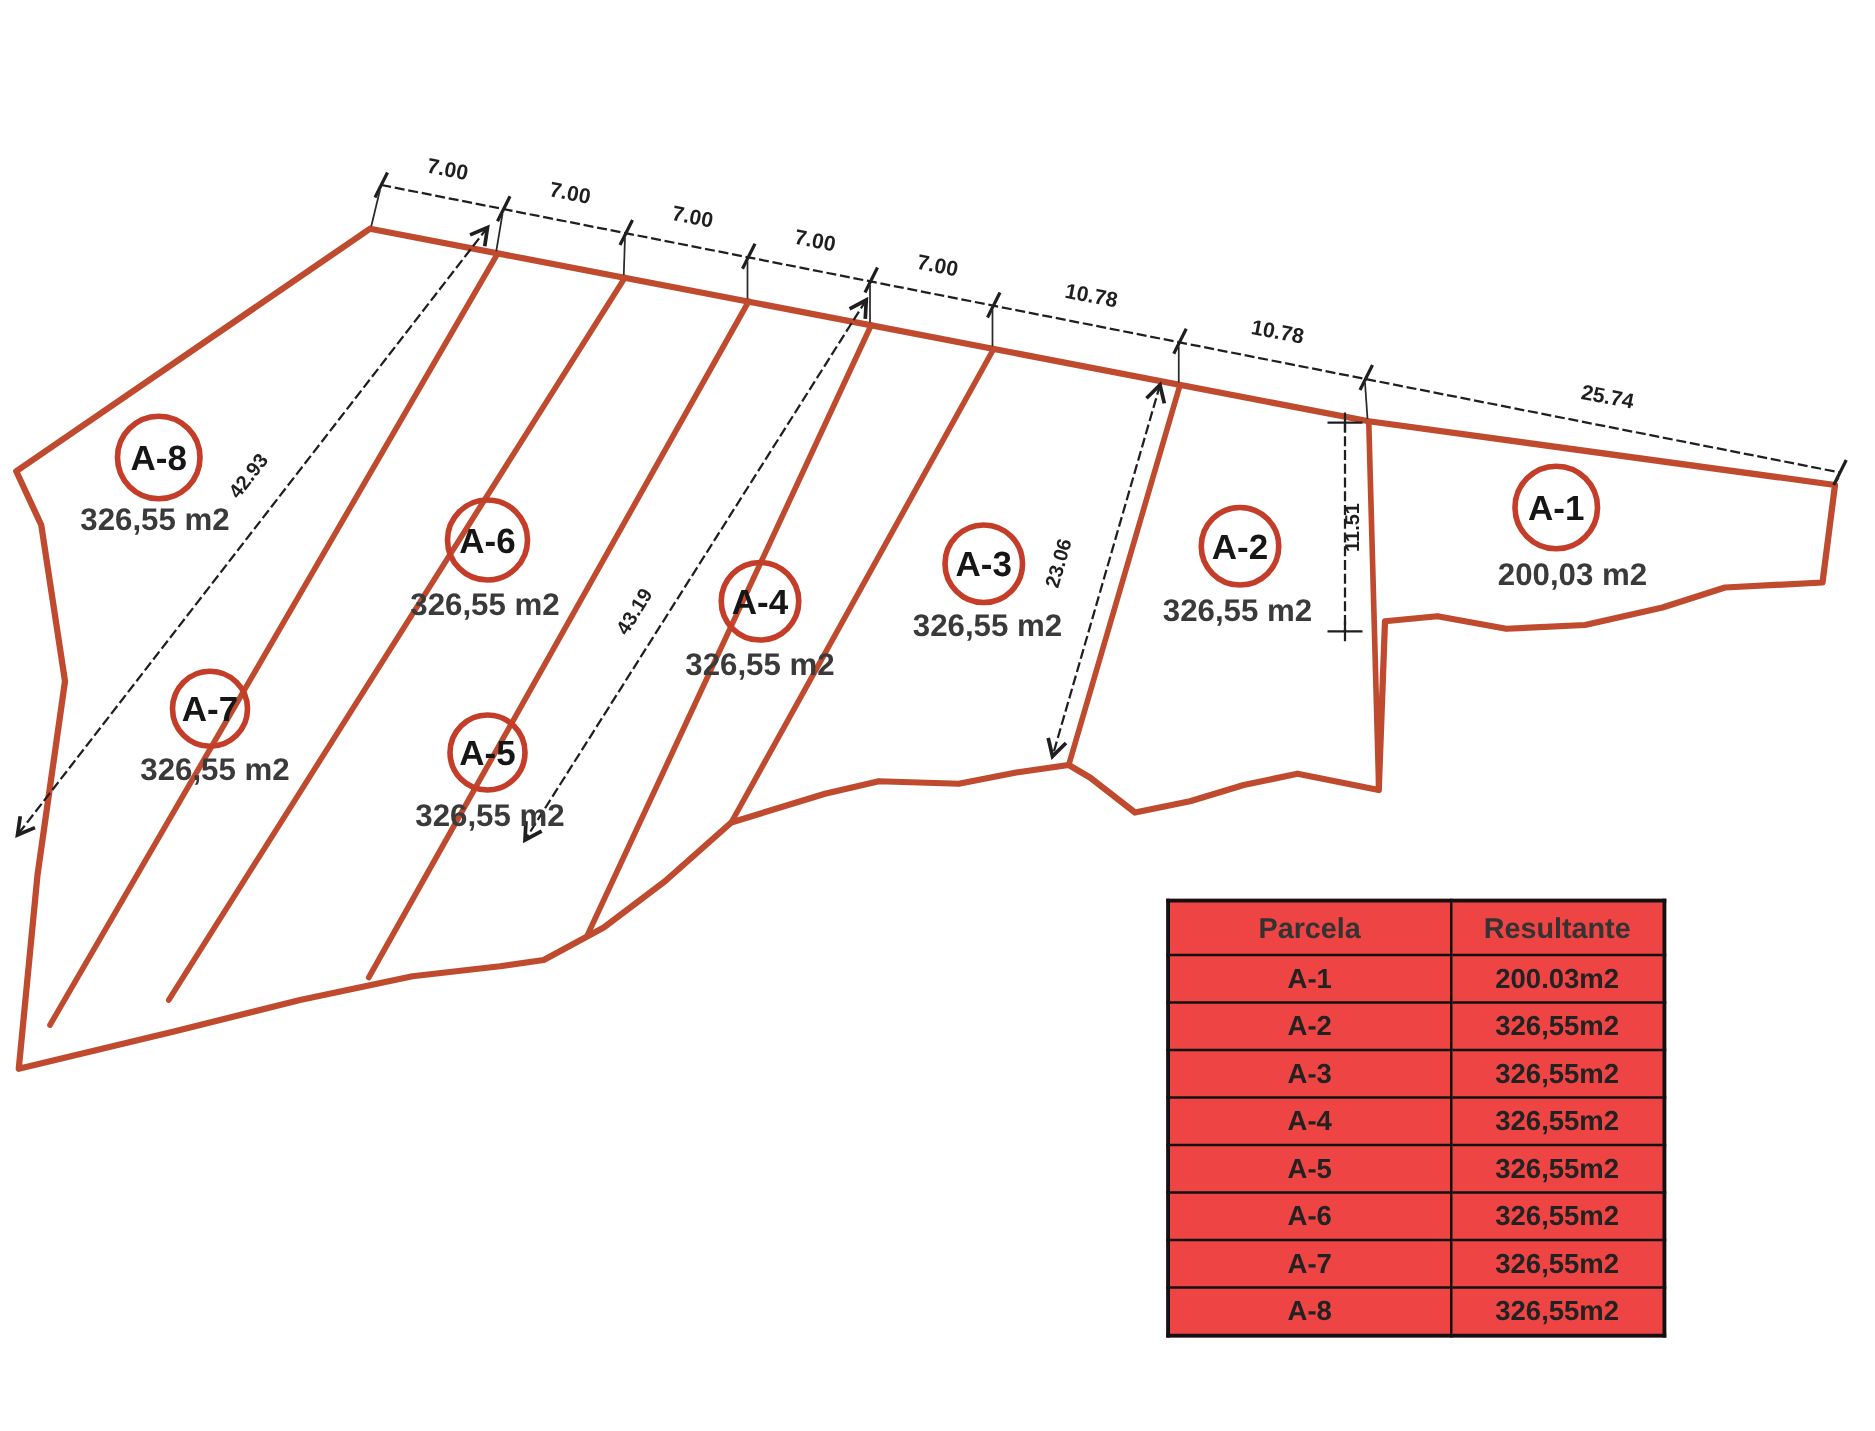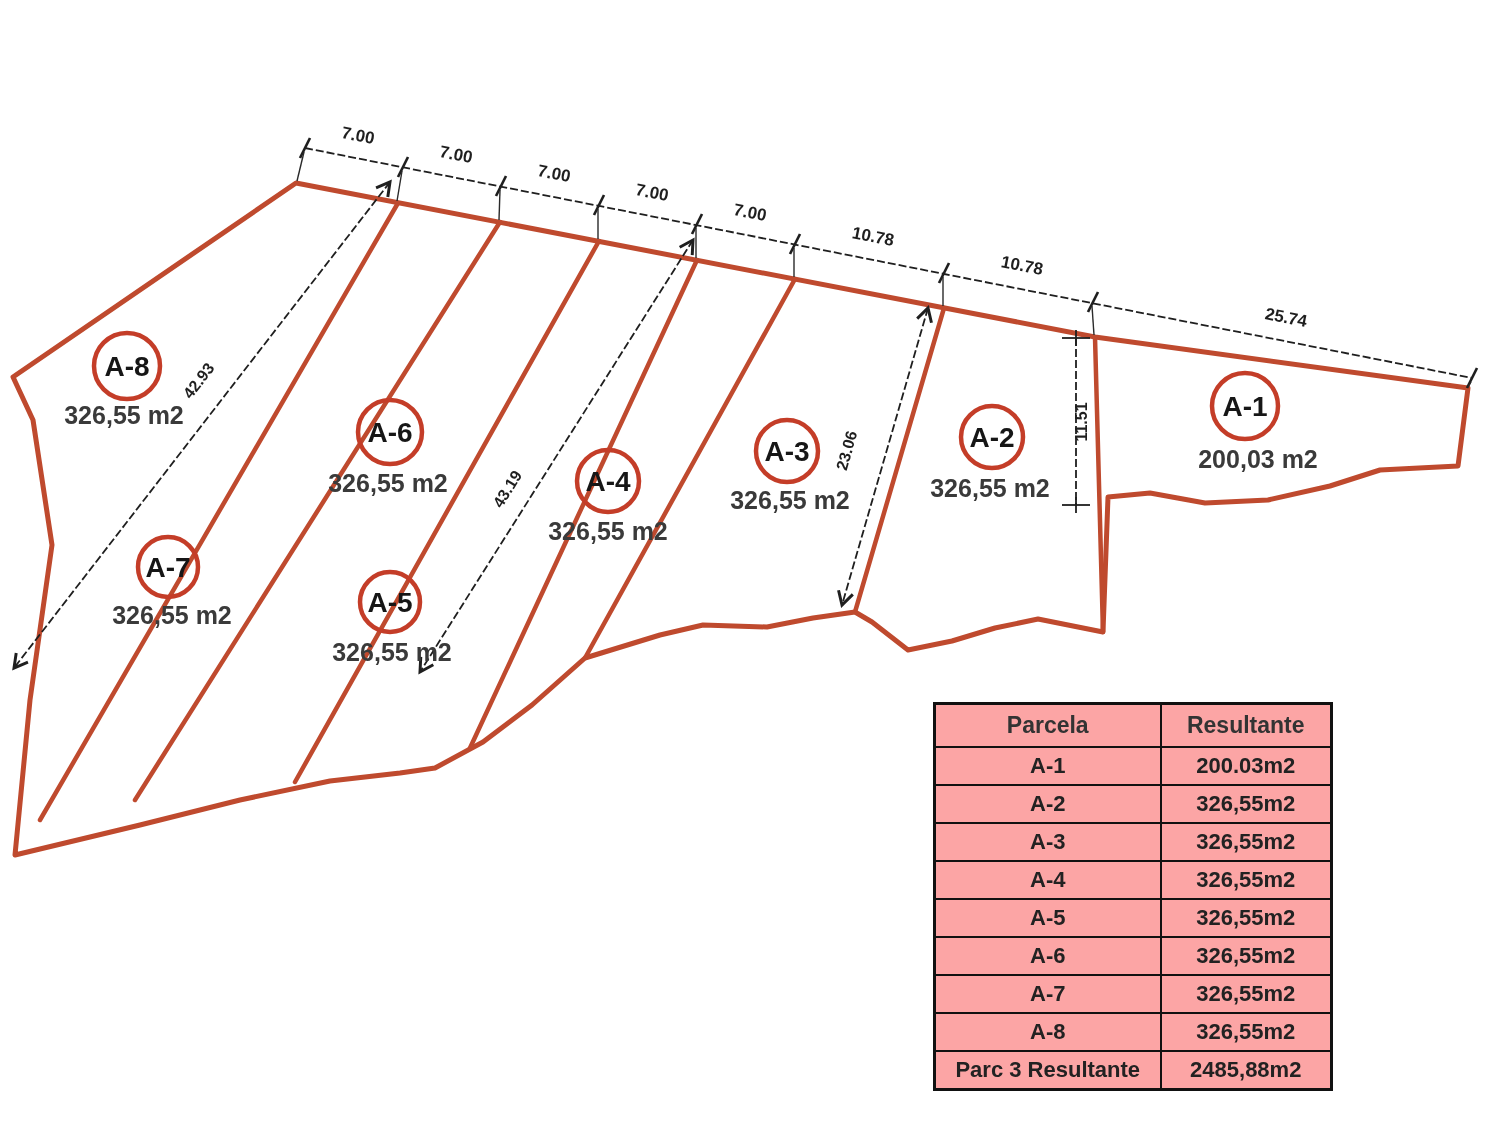--- a/index.html
+++ b/index.html
@@ -17,24 +17,24 @@
   .dim-dash{stroke:#1f1f1f;stroke-width:1.8;fill:none;stroke-dasharray:8 3;}
   .tick{stroke:#1f1f1f;stroke-width:2.6;}
   .ext{stroke:#2a2a2a;stroke-width:1.4;}
   text.dim-label{font:bold 17px "Liberation Sans",sans-serif;fill:#1f1f1f;text-anchor:middle;}
   text.dim-label.small{font-size:16px;}
   circle.parcel-circle{stroke:#c43d28;stroke-width:4.5;fill:none;}
   text.parcel-id{font:bold 28px "Liberation Sans",sans-serif;fill:#161616;text-anchor:middle;}
   text.area-label{font:bold 25px "Liberation Sans",sans-serif;fill:#3a3a3a;text-anchor:middle;}
 
   table.area-table{
-    position:absolute;left:933px;top:702px;width:397px;
+    position:absolute;left:933px;top:719px;width:397px;
     border-collapse:collapse;
     border:3px solid #111;
-    background:#fca5a5;
+    background:#ef4444;
     table-layout:fixed;
   }
   table.area-table th, table.area-table td{
     border:2.5px solid #111;
     text-align:center;
     vertical-align:middle;
     font:bold 22px "Liberation Sans",sans-serif;
     color:#222;
     padding:0;
     height:36px;
@@ -216,20 +216,16 @@
           <td>326,55m2</td>
         </tr>
         <tr>
           <td>A-7</td>
           <td>326,55m2</td>
         </tr>
         <tr>
           <td>A-8</td>
           <td>326,55m2</td>
         </tr>
-        <tr>
-          <td>Parc 3 Resultante</td>
-          <td>2485,88m2</td>
-        </tr>
       </tbody>
   </table>
 
 </div>
 
 </body></html>

